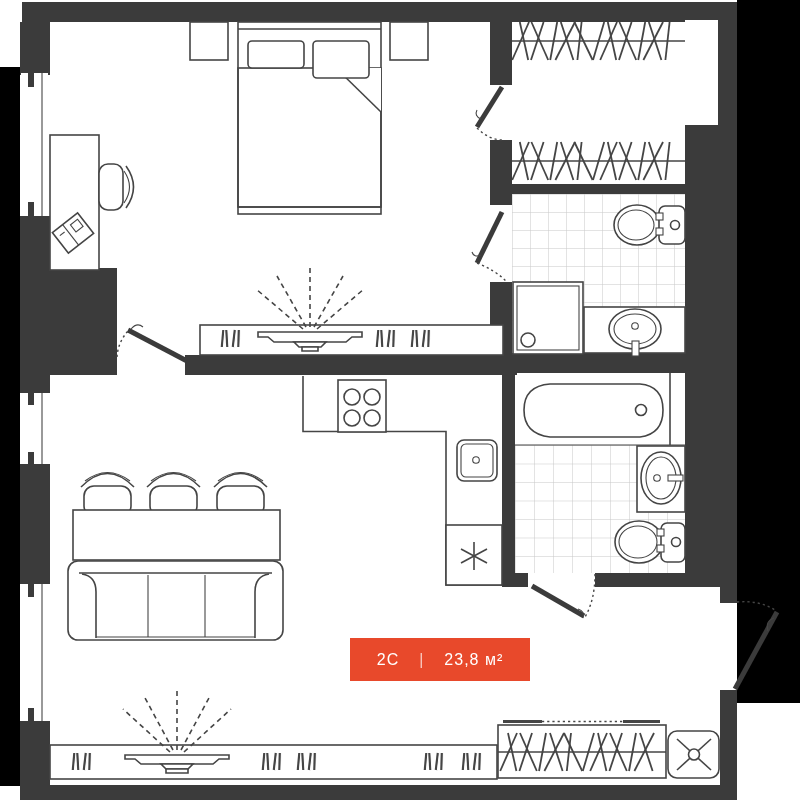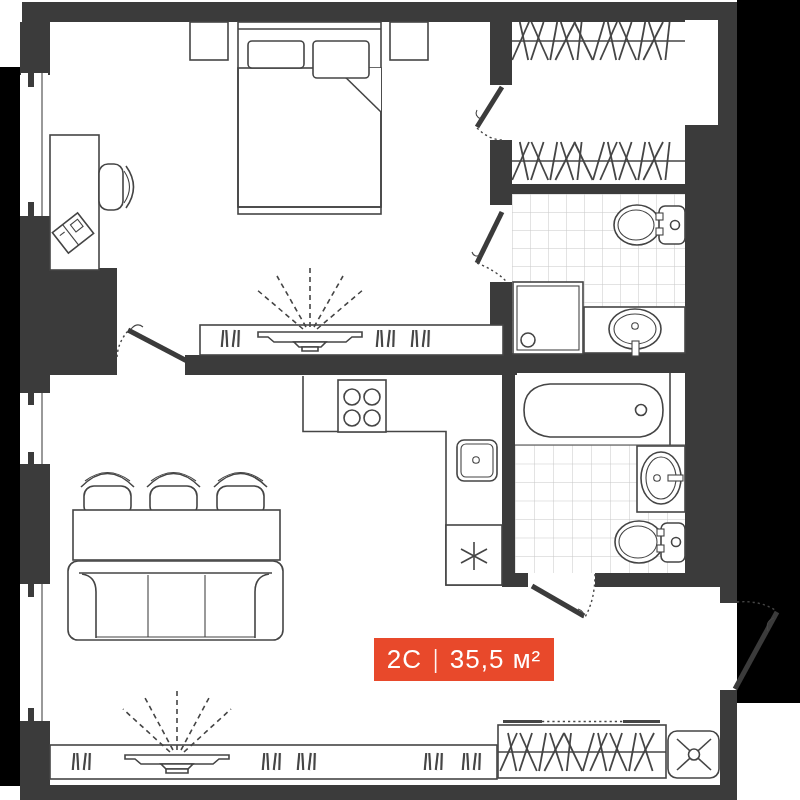--- a/index.html
+++ b/index.html
@@ -10,21 +10,21 @@
   .white{fill:#ffffff;}
   .ln{stroke:var(--line,#454545);fill:none;stroke-width:1.6;}
   .lnf{stroke:var(--line,#454545);fill:#ffffff;stroke-width:1.6;}
   .thin{stroke-width:1.1;}
   .dash{stroke-dasharray:5 4;}
   .dot{stroke-dasharray:2.2 3;stroke-width:1.4;}
   .leaf{stroke:var(--walls,#3b3b3b);stroke-width:5;fill:none;}
   .tileline{stroke:var(--tile_line,#c7c7c7);stroke-width:1;fill:none;}
   #area-badge{position:absolute;left:350px;top:638px;width:180px;height:43px;
     background:var(--accent,#e8492b);color:#fff;display:flex;align-items:center;justify-content:center;
-    gap:10px;font-size:26px;letter-spacing:1px;margin-left:24px;}
+    gap:20px;font-size:16px;letter-spacing:1px;}
   #area-badge .divider{font-weight:100;opacity:.95;transform:scaleX(.7);}
 </style>
 </head>
 <body>
 
 <div id="stage">
 <svg width="800" height="800" viewBox="0 0 800 800">
   <defs>
     <pattern id="tiles1" width="18" height="18" patternUnits="userSpaceOnUse" patternTransform="translate(512,194)">
       <path d="M18 0 H0 V18" class="tileline"></path>
@@ -417,15 +417,15 @@
       <line x1="777" y1="612" x2="735" y2="689" class="leaf"></line>
       <path d="M774 618 q-9 3 -6 13" class="ln thin"></path>
       <path d="M737 602 Q759 600 775 610" class="ln dot"></path>
     </g>
   </g>
 </svg>
 
 <div id="area-badge">
   <span>2С</span>
   <span class="divider">|</span>
-  <span>35,5 м²</span>
+  <span>23,8 м²</span>
 </div>
 </div>
 
 </body></html>

